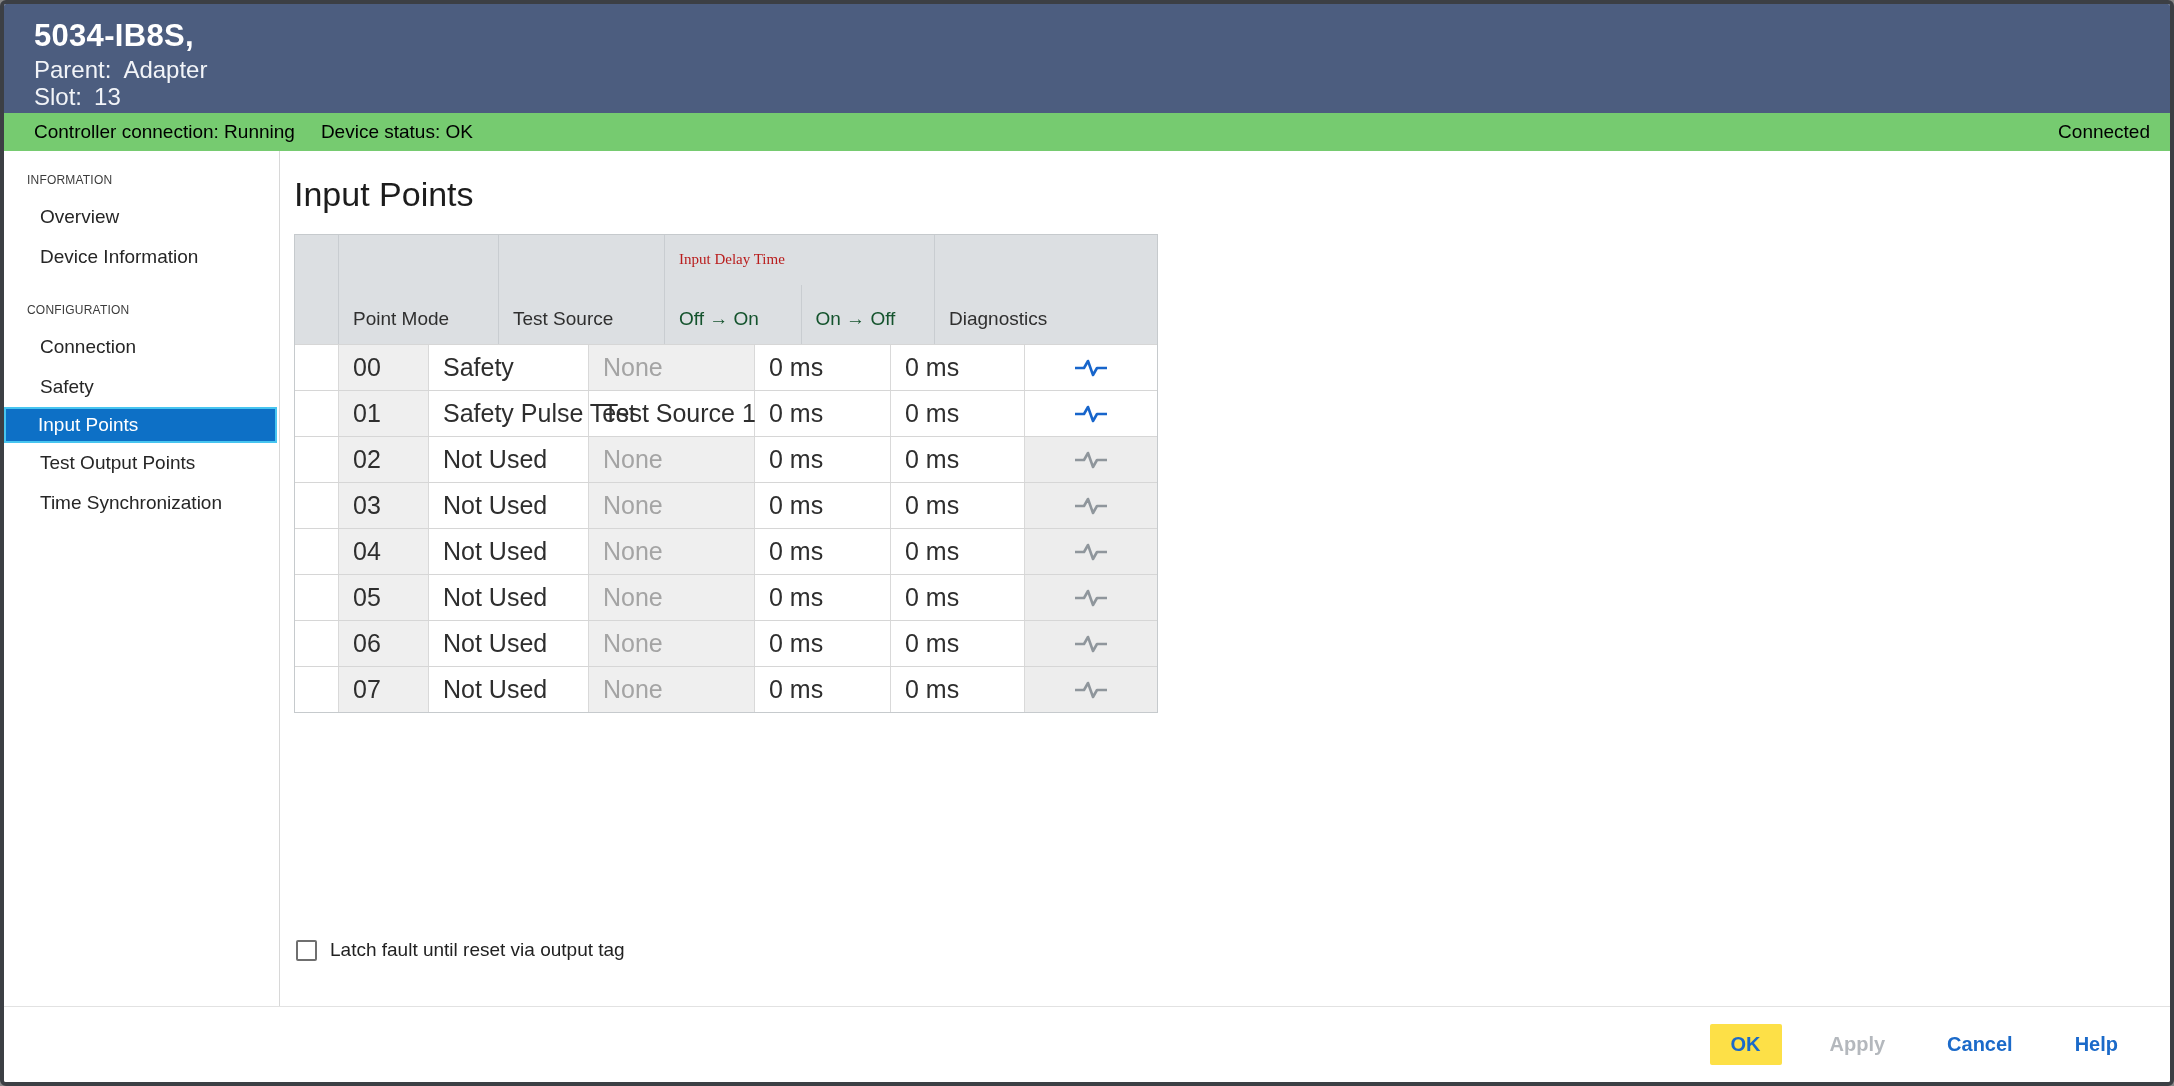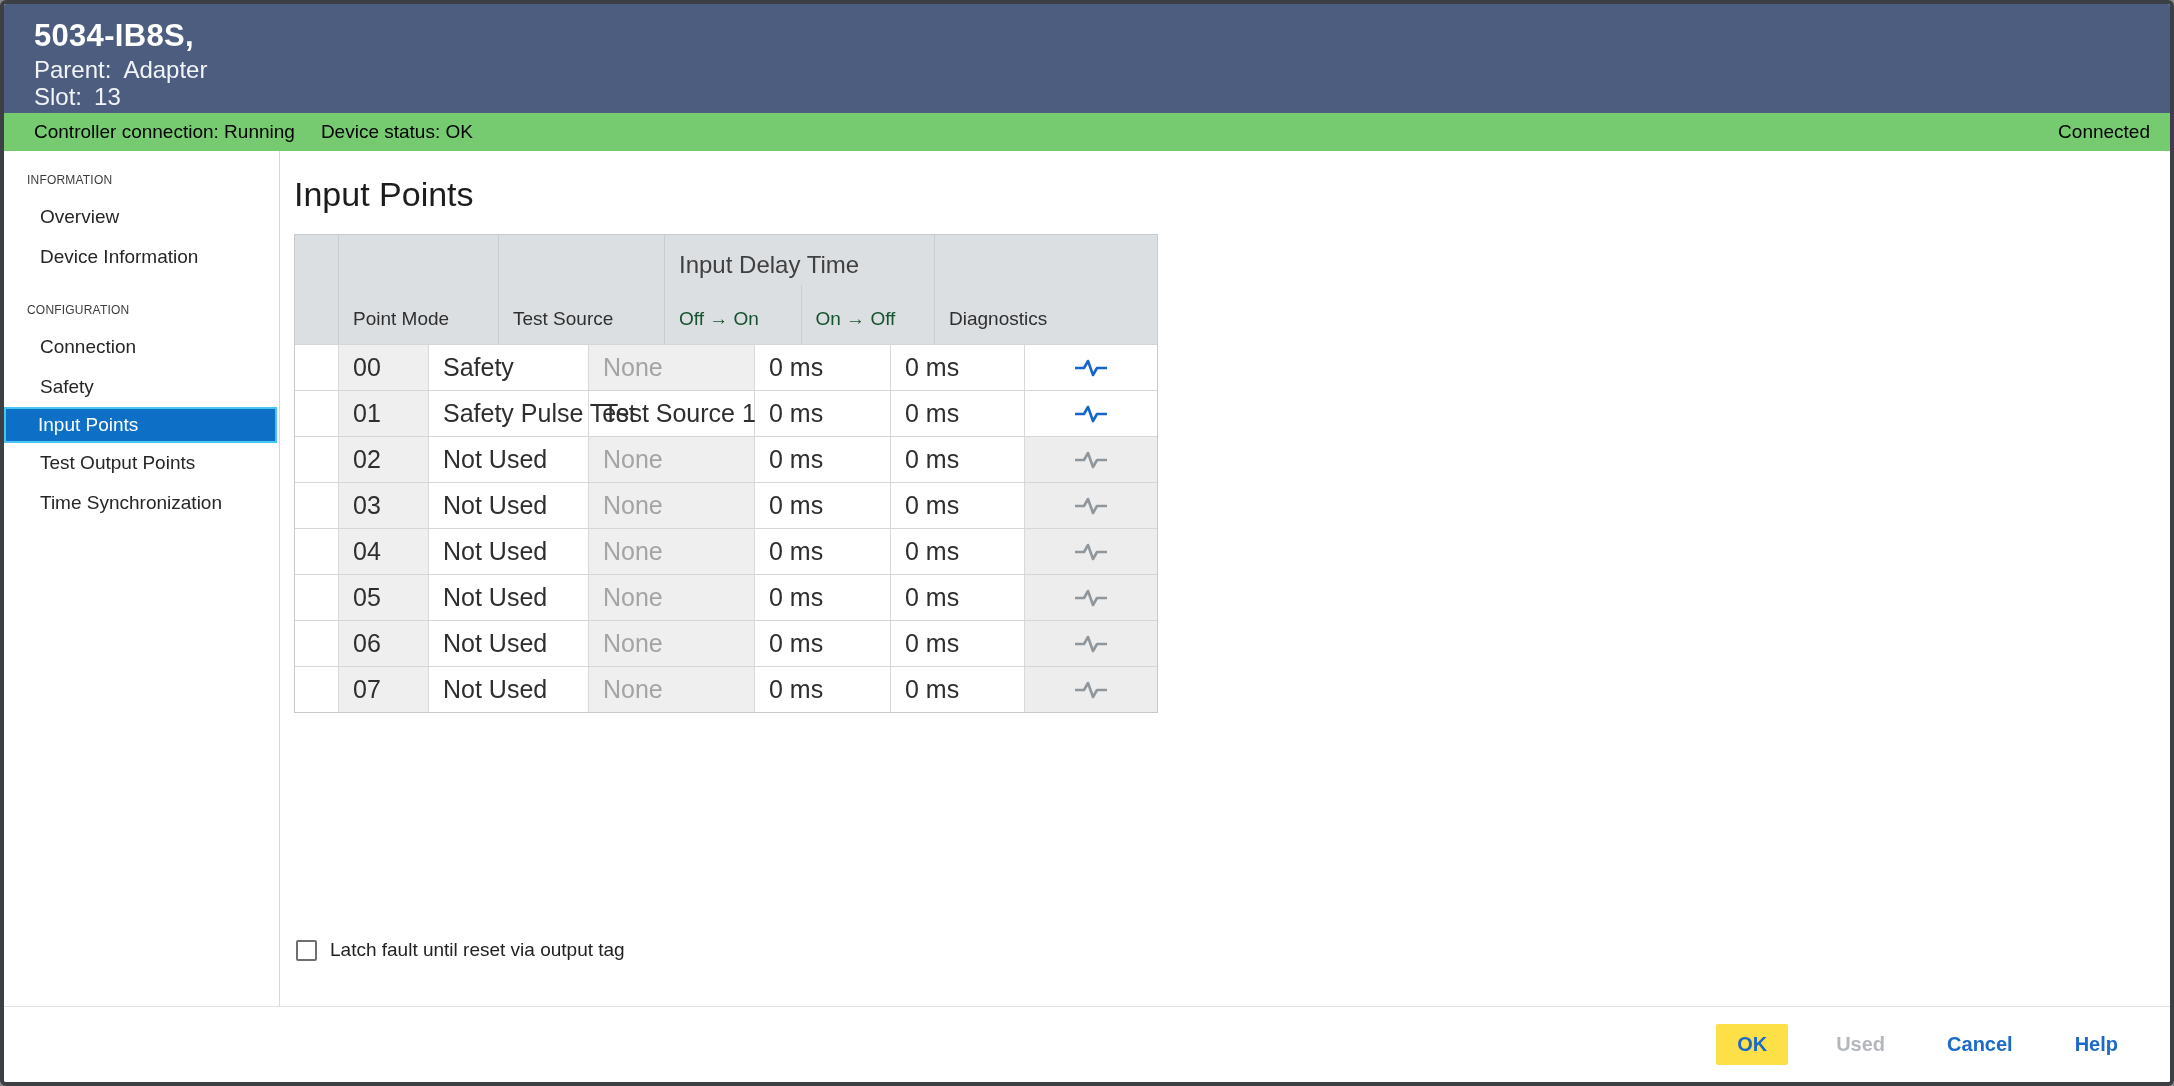--- a/index.html
+++ b/index.html
@@ -58,21 +58,21 @@
   .hc:last-child { border-right: none; }
   .hc span { padding: 0 10px 14px 14px; font-size: 19px; color: #2f2f2f; white-space: nowrap; }
   .c-sel  { width: 44px;  }
   .c-point{ width: 90px;  }
   .c-mode { width: 160px; }
   .c-src  { width: 166px; }
   .c-don  { width: 136px; }
   .c-doff { width: 134px; }
   .c-diag { width: 132px; }
   .c-delaygrp { width: 270px; flex-direction: column; align-items: stretch; }
-  .delay-top { font-size: 24px; color: #404040; padding: 16px 0 0 14px; height: 50px; }
+  .delay-top { font-size: 15px; color: #b91c1c; padding: 16px 0 0 14px; height: 50px; font-family: Liberation Serif, serif; }
   .delay-sub { flex: 1; display: flex; }
   .delay-sub .sub { display: flex; align-items: flex-end; }
   .delay-sub .sub.first { width: 136px; }
   .delay-sub .sub.second { width: 134px; border-left: 1px solid #c9cdd1; }
   .delay-sub .sub span { padding: 0 10px 14px 14px; font-size: 19px; color: #14532d; white-space: nowrap; }
 
   .trow { display: flex; height: 46px; border-top: 1px solid #d6d6d6; background: #ffffff; }
   .cell {
     border-right: 1px solid #d9d9d9; font-size: 25px; color: #2e2e2e;
     display: flex; align-items: center; padding-left: 14px; white-space: nowrap;
@@ -289,17 +289,17 @@
 
       <div class="latch-row">
         <span class="cb"></span>
         <span class="latch-label">Latch fault until reset via output tag</span>
       </div>
     </main>
   </div>
 
   <div class="footer" id="footer">
       <button class="btn primary">OK</button>
-      <button class="btn disabled">Used</button>
+      <button class="btn disabled">Apply</button>
       <button class="btn ">Cancel</button>
       <button class="btn ">Help</button>
     </div>
 </div>
 
 </body></html>

